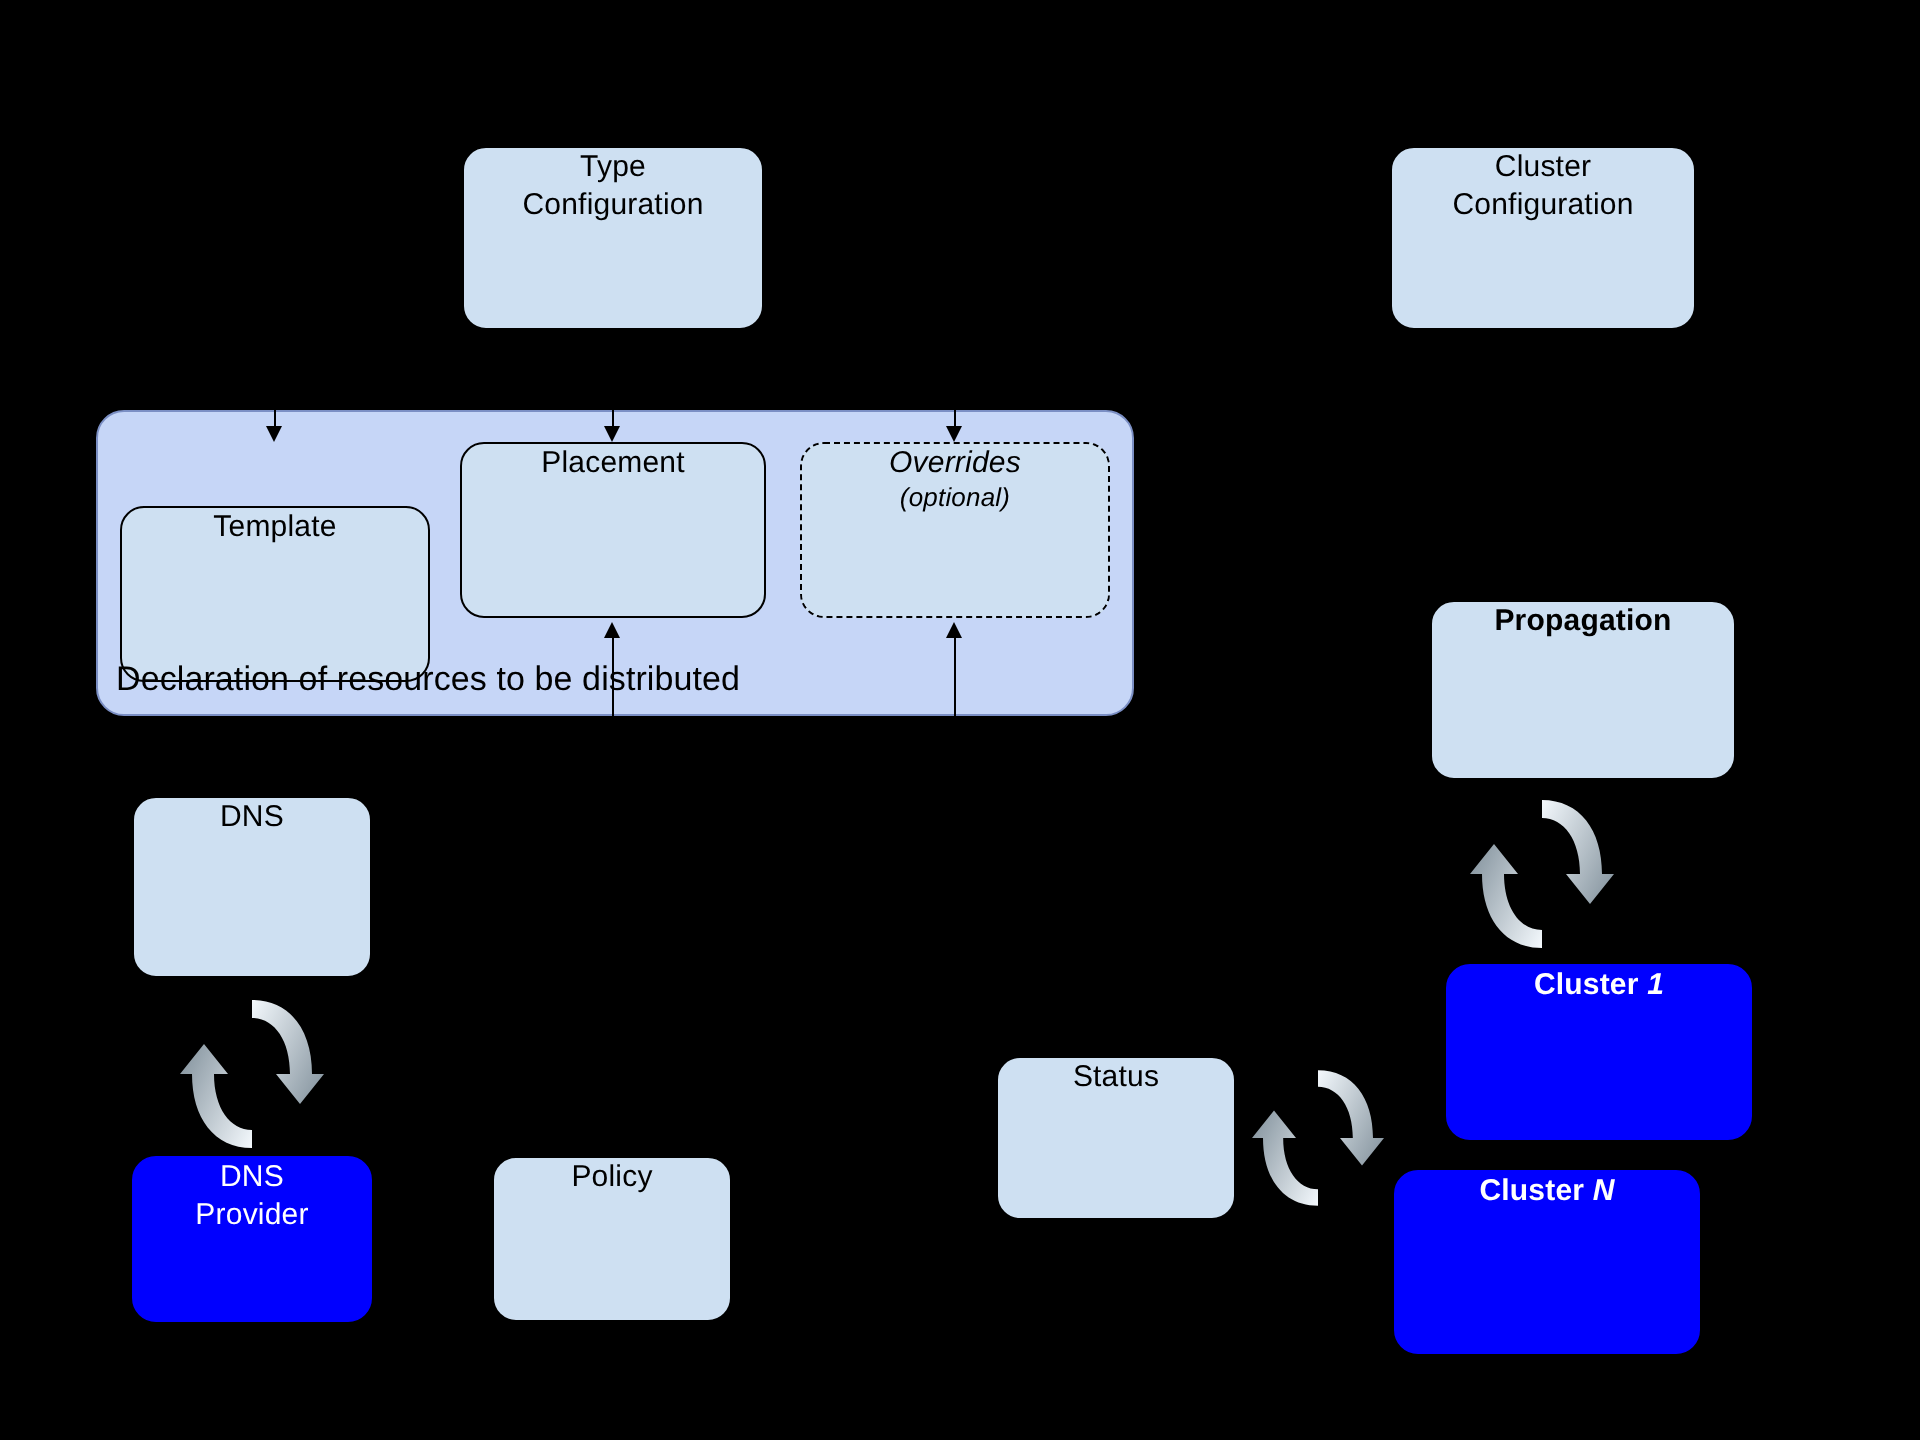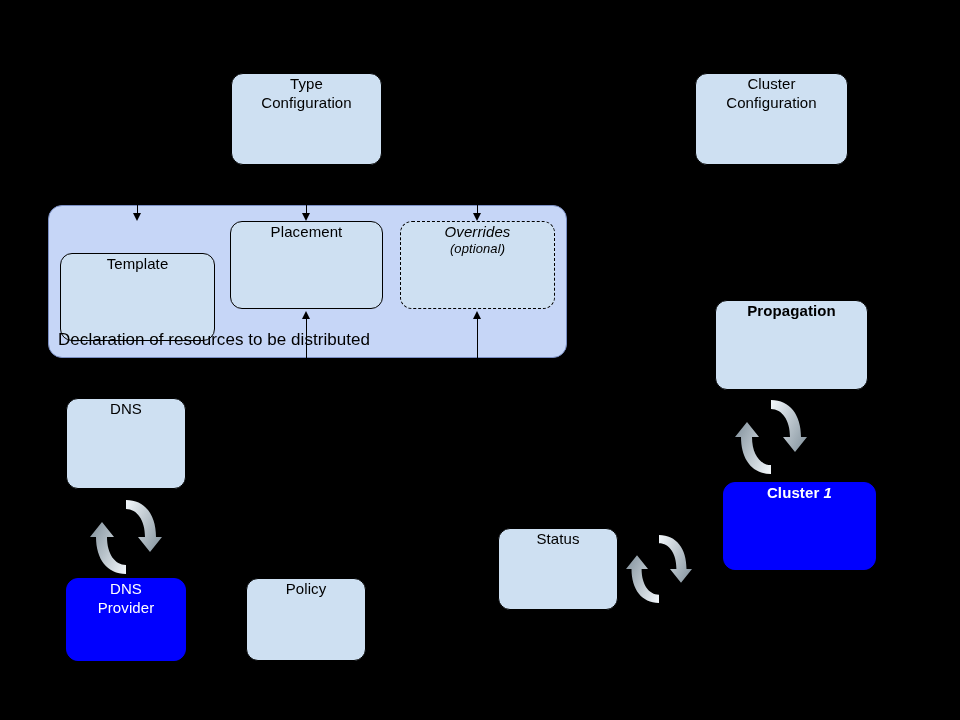--- a/index.html
+++ b/index.html
@@ -192,20 +192,25 @@
       <path d="M36 78 C17 78 6 63 6 41 L0 41 L12 26 L24 41 L17 41 C17 58 25 69 36 69 Z" fill="url(#gprop2)"></path>
     </svg>
   </div>
 
   <div class="node blue bold" style="left:723px; top:482px; width:153px; height:88px;">
     <span>
       <span>Cluster </span><i>1</i>
     </span>
   </div>
 
+  <div class="node blue bold" style="left:697px; top:585px; width:153px; height:92px;">
+    <span>
+      <span>Cluster </span><i>N</i>
+    </span>
+  </div>
 
   <div class="node" style="left:498px; top:528px; width:120px; height:82px;">
     <span class="lbl">Status</span>
   </div>
 
   <div class="sync-icon" style="left:626px; top:529px; width:66px; height:80px;">
     <svg viewBox="0 0 72 82" width="66" height="80" aria-hidden="true">
       <defs>
         <linearGradient id="gst1" x1="0" y1="0" x2="1" y2="0.7">
           <stop offset="0" stop-color="#f4f9fd"></stop>

